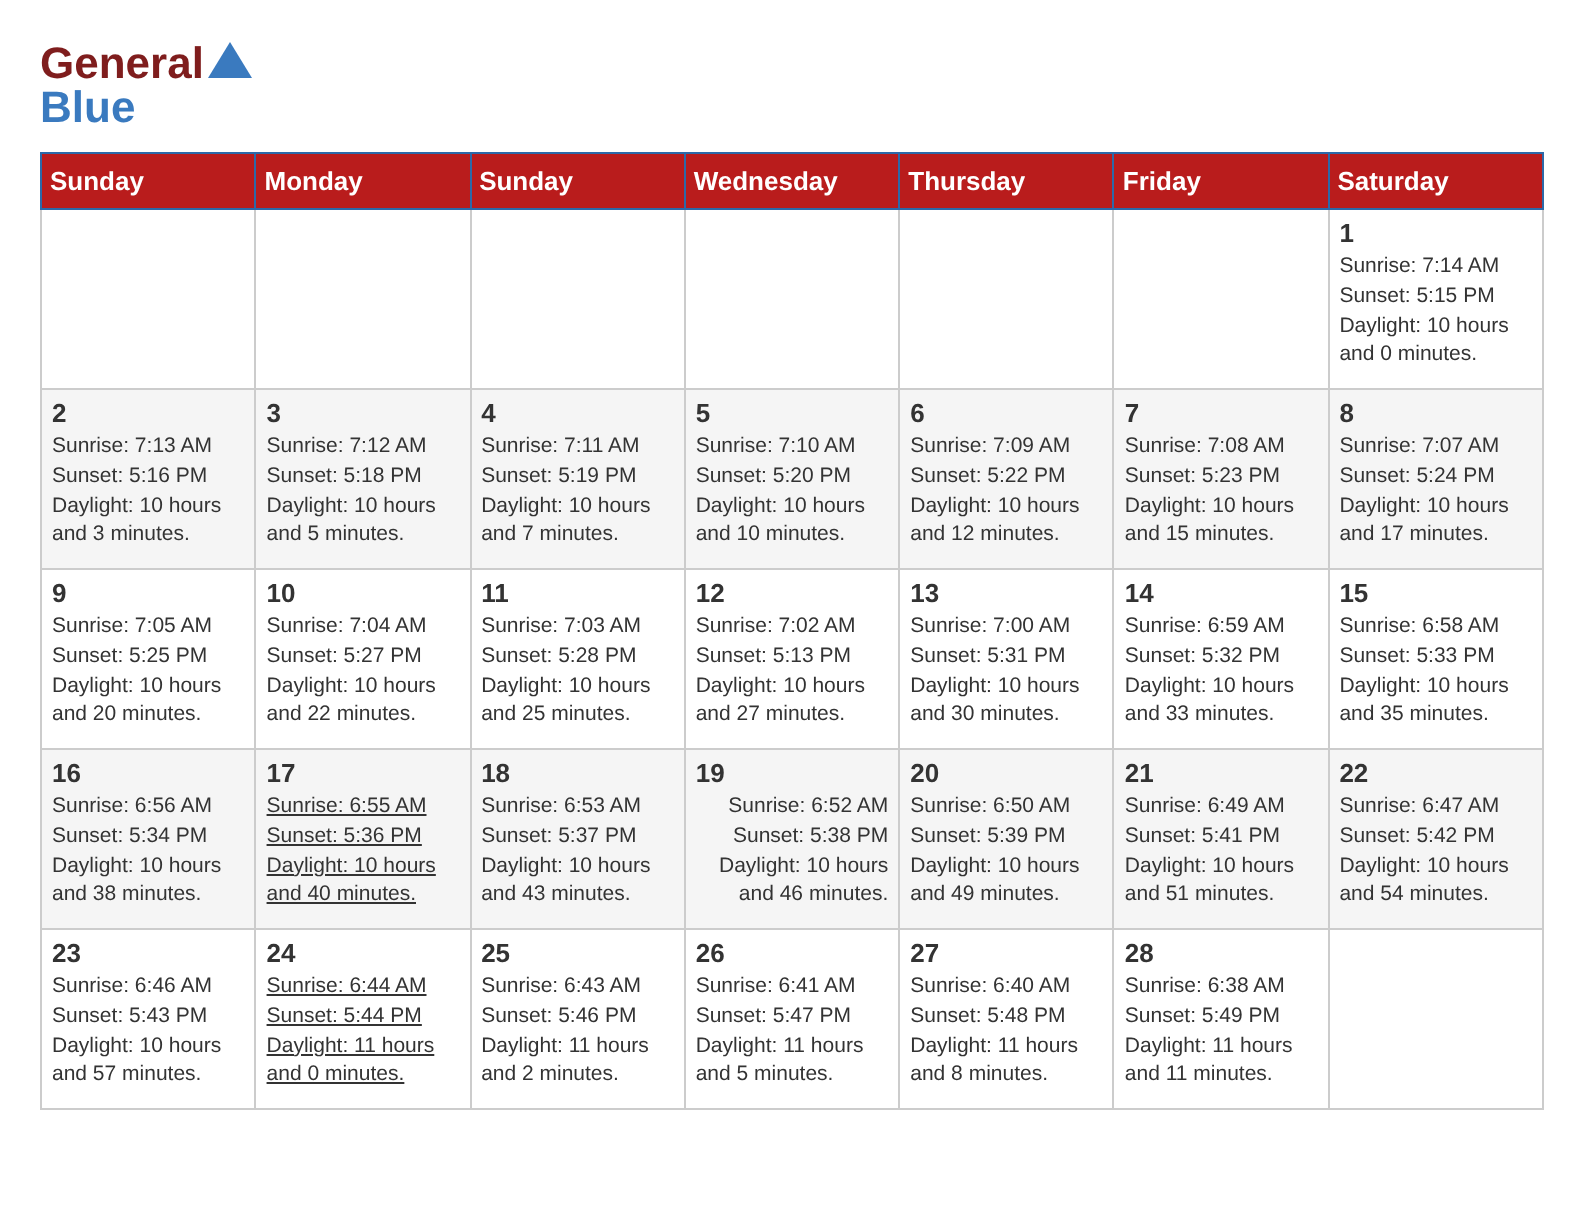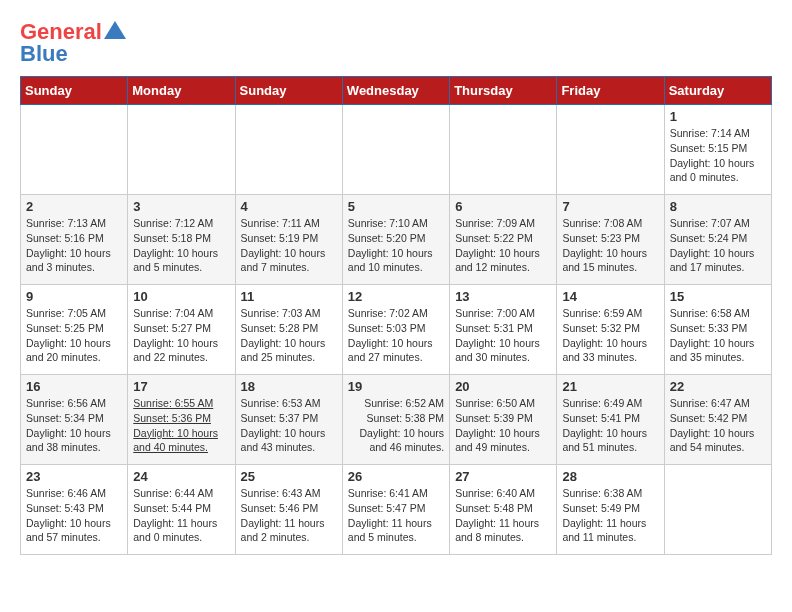--- a/index.html
+++ b/index.html
@@ -20,21 +20,21 @@
       display: flex;
       align-items: center;
     }
     .logo-text {
       font-size: 22px;
       font-weight: bold;
       color: #333;
       line-height: 1.1;
     }
     .logo-text span {
-      color: #ef4444;
+      color: #7f1d1d;
     }
     .title-block {
       text-align: right;
     }
     .cal-title {
       font-size: 32px;
       font-weight: bold;
       color: #333;
     }
     .cal-subtitle {
@@ -200,21 +200,21 @@
         <td>
           <span class="day-num">11</span>
           <div class="day-info" style="white-space: pre-line;">Sunrise: 7:03 AM
 Sunset: 5:28 PM
 Daylight: 10 hours
 and 25 minutes.</div>
         </td>
         <td>
           <span class="day-num">12</span>
           <div class="day-info" style="white-space: pre-line;">Sunrise: 7:02 AM
-Sunset: 5:03 PM
+Sunset: 5:13 PM
 Daylight: 10 hours
 and 27 minutes.</div>
         </td>
         <td>
           <span class="day-num">13</span>
           <div class="day-info" style="white-space: pre-line;">Sunrise: 7:00 AM
 Sunset: 5:31 PM
 Daylight: 10 hours
 and 30 minutes.</div>
         </td>
@@ -287,21 +287,21 @@
       <tr>
         <td>
           <span class="day-num">23</span>
           <div class="day-info" style="white-space: pre-line;">Sunrise: 6:46 AM
 Sunset: 5:43 PM
 Daylight: 10 hours
 and 57 minutes.</div>
         </td>
         <td>
           <span class="day-num">24</span>
-          <div class="day-info" style="white-space: pre-line;">Sunrise: 6:44 AM
+          <div class="day-info" style="white-space: pre-line; text-decoration: underline;">Sunrise: 6:44 AM
 Sunset: 5:44 PM
 Daylight: 11 hours
 and 0 minutes.</div>
         </td>
         <td>
           <span class="day-num">25</span>
           <div class="day-info" style="white-space: pre-line;">Sunrise: 6:43 AM
 Sunset: 5:46 PM
 Daylight: 11 hours
 and 2 minutes.</div>

